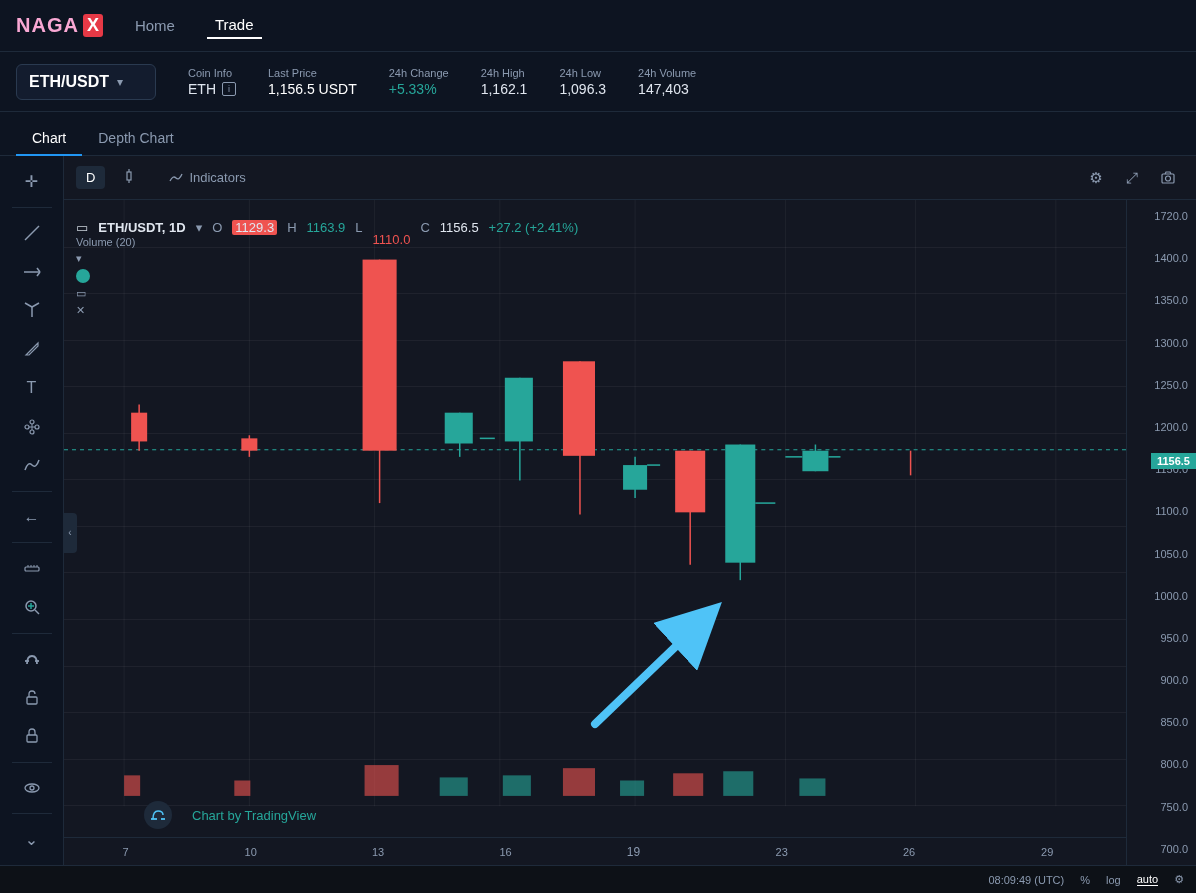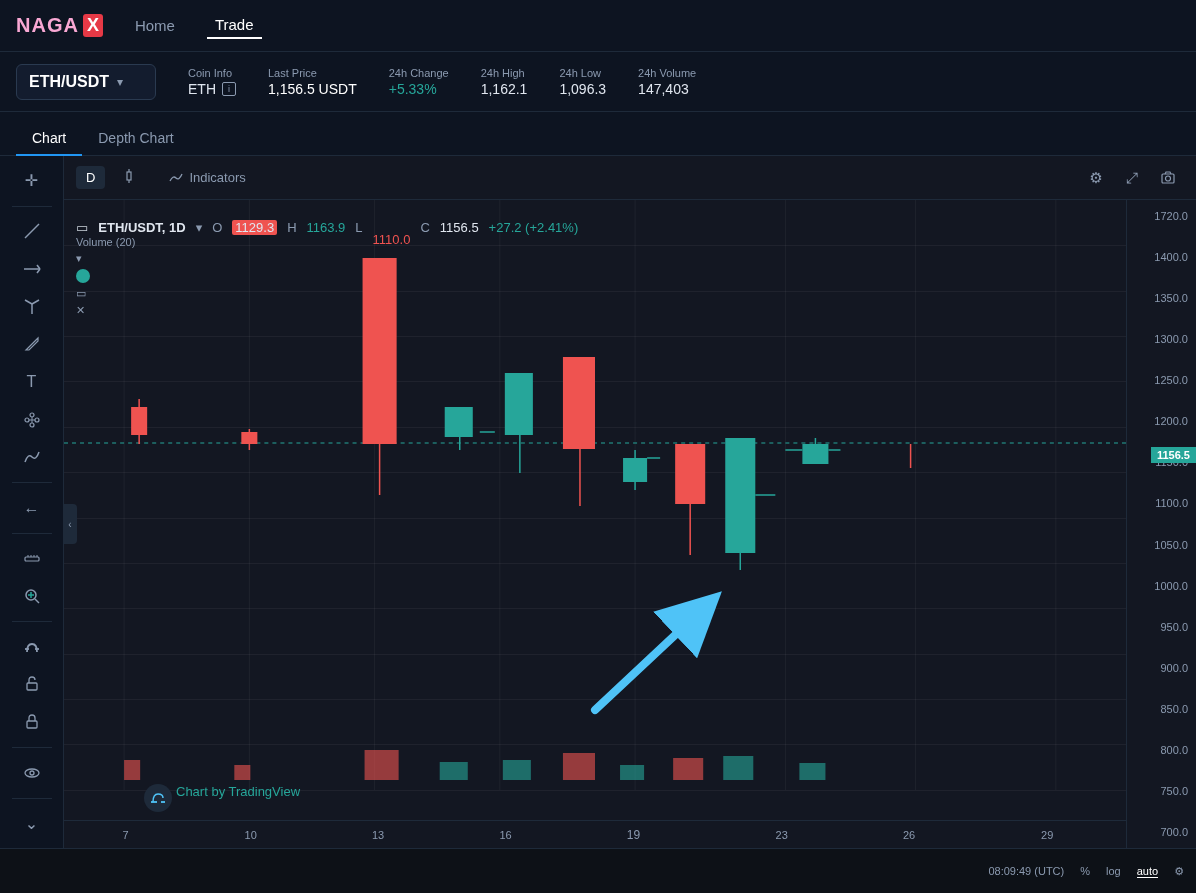--- a/index.html
+++ b/index.html
@@ -329,21 +329,21 @@
     .candle-svg {
       position: absolute;
       left: 0;
       top: 0;
       right: 70px;
       bottom: 0;
     }
 
     
     .status-bar {
-      height: 45px;
+      height: 28px;
       background: #0d1117;
       border-top: 1px solid #1e2a3a;
       display: flex;
       align-items: center;
       justify-content: flex-end;
       padding: 0 12px;
       gap: 16px;
       flex-shrink: 0;
     }
     .status-item {
@@ -352,22 +352,22 @@
       cursor: pointer;
     }
     .status-item.active { color: #fff; border-bottom: 1px solid #fff; }
 
     
     .tv-watermark {
       position: absolute;
       bottom: 36px;
       left: 80px;
       display: flex;
-      align-items: flex-start;
-      gap: 4px;
+      align-items: center;
+      gap: 20px;
       z-index: 10;
       margin-top: 8px;
     }
     .tv-logo {
       width: 28px;
       height: 28px;
       border-radius: 50%;
       background: #1e2a3a;
       display: flex;
       align-items: center;

